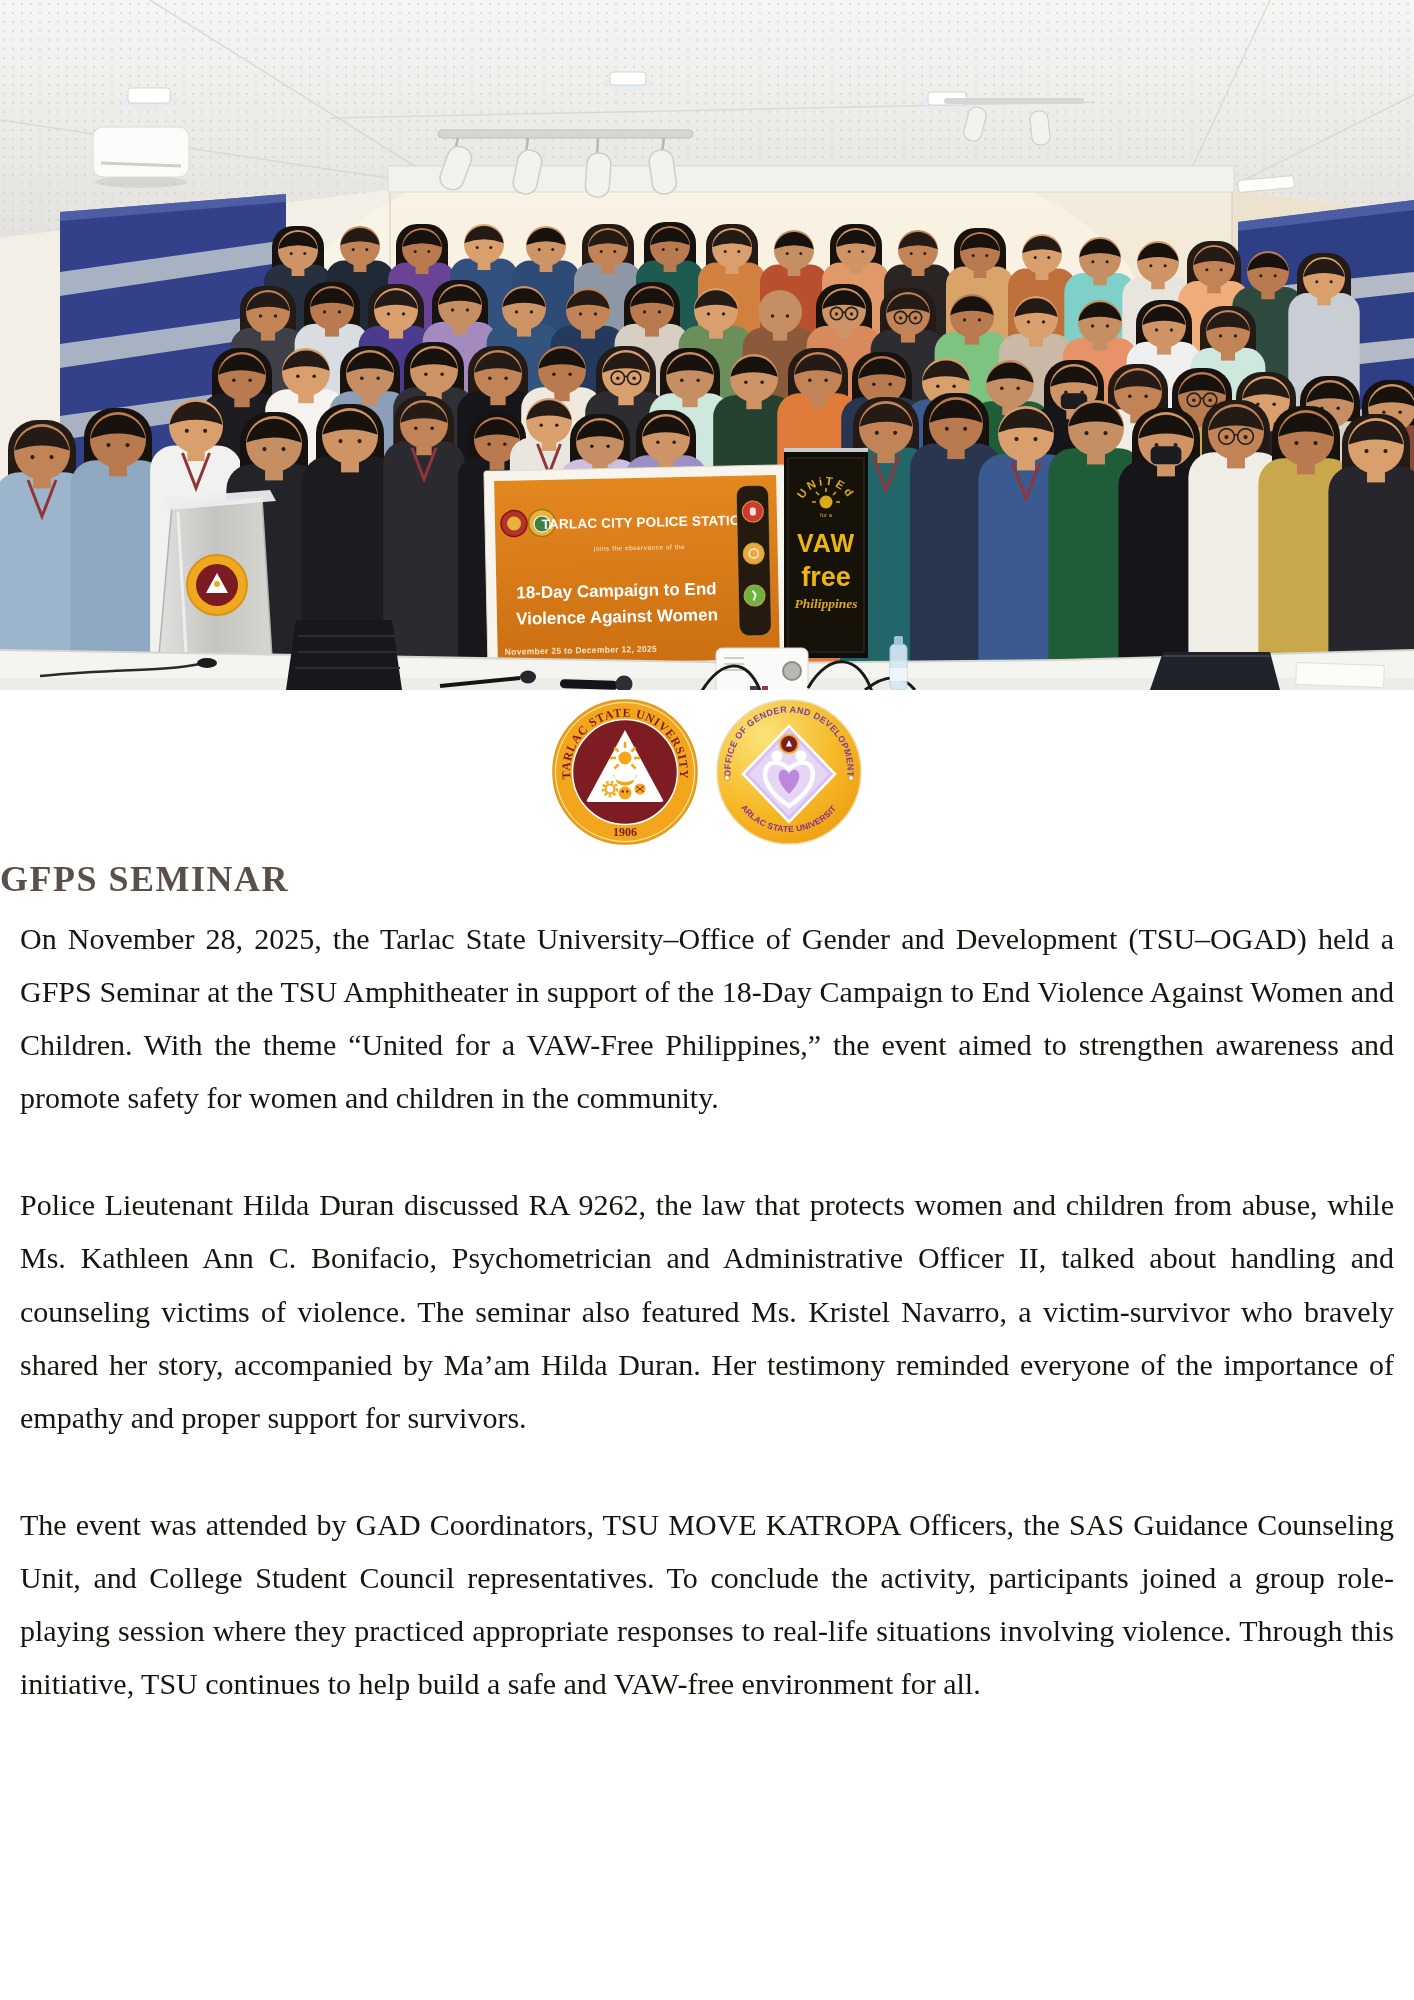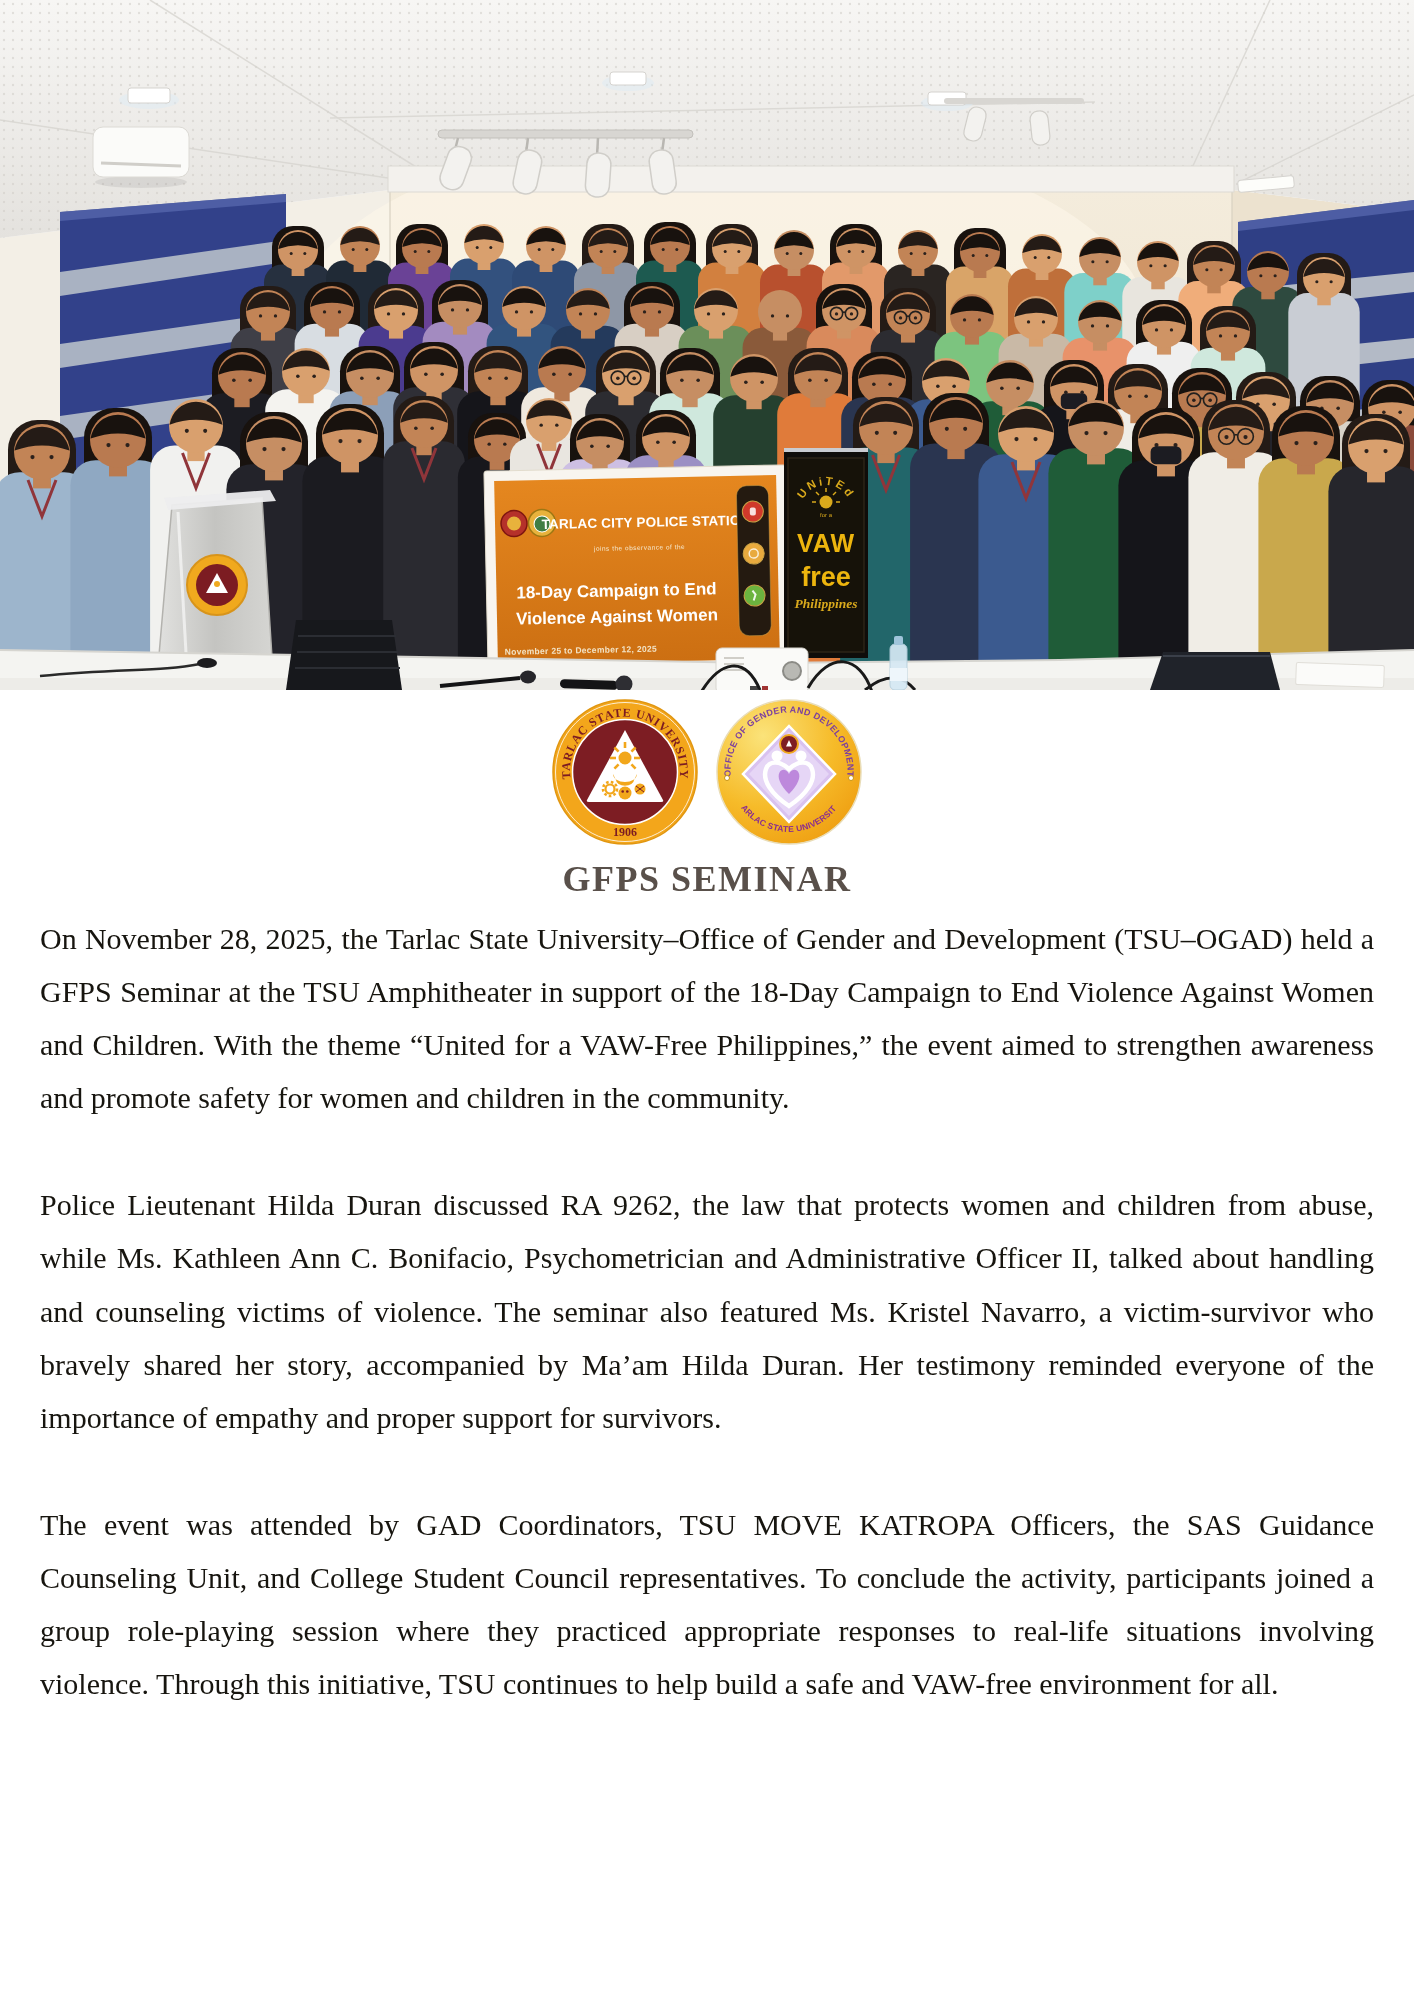--- a/index.html
+++ b/index.html
@@ -1,23 +1,23 @@
 <!DOCTYPE html>
 <html><head>
 <meta charset="utf-8">
 <style>
   html,body{margin:0;padding:0;background:#ffffff;}
   body{width:1414px;height:2000px;overflow:hidden;font-family:"Liberation Serif",serif;}
   .photo{width:1414px;height:690px;position:relative;}
   .photo svg{display:block;}
   .logos{display:flex;justify-content:center;align-items:center;gap:16px;margin-top:8px;}
   .logo{width:148px;height:148px;}
-  h1.page-title{text-align:center;font-size:36px;font-weight:bold;letter-spacing:1.5px;
+  h1.page-title{text-align:left;font-size:36px;font-weight:bold;letter-spacing:1.5px;
     color:#59504a;margin:12px 0 4px;font-family:"Liberation Serif",serif;}
-  .article{padding:0 40px;}
+  .article{padding:0 20px;}
   .article p{font-size:30px;line-height:1.77;text-align:justify;color:#17150f;margin:0 0 54px;}
   .article p.first{margin-top:12px;}
 </style>
 </head>
 <body>
 
 <div class="photo">
 <svg viewBox="0 0 1414 690" width="1414" height="690">
   <defs>
     <pattern id="dots" width="9" height="9" patternUnits="userSpaceOnUse">

